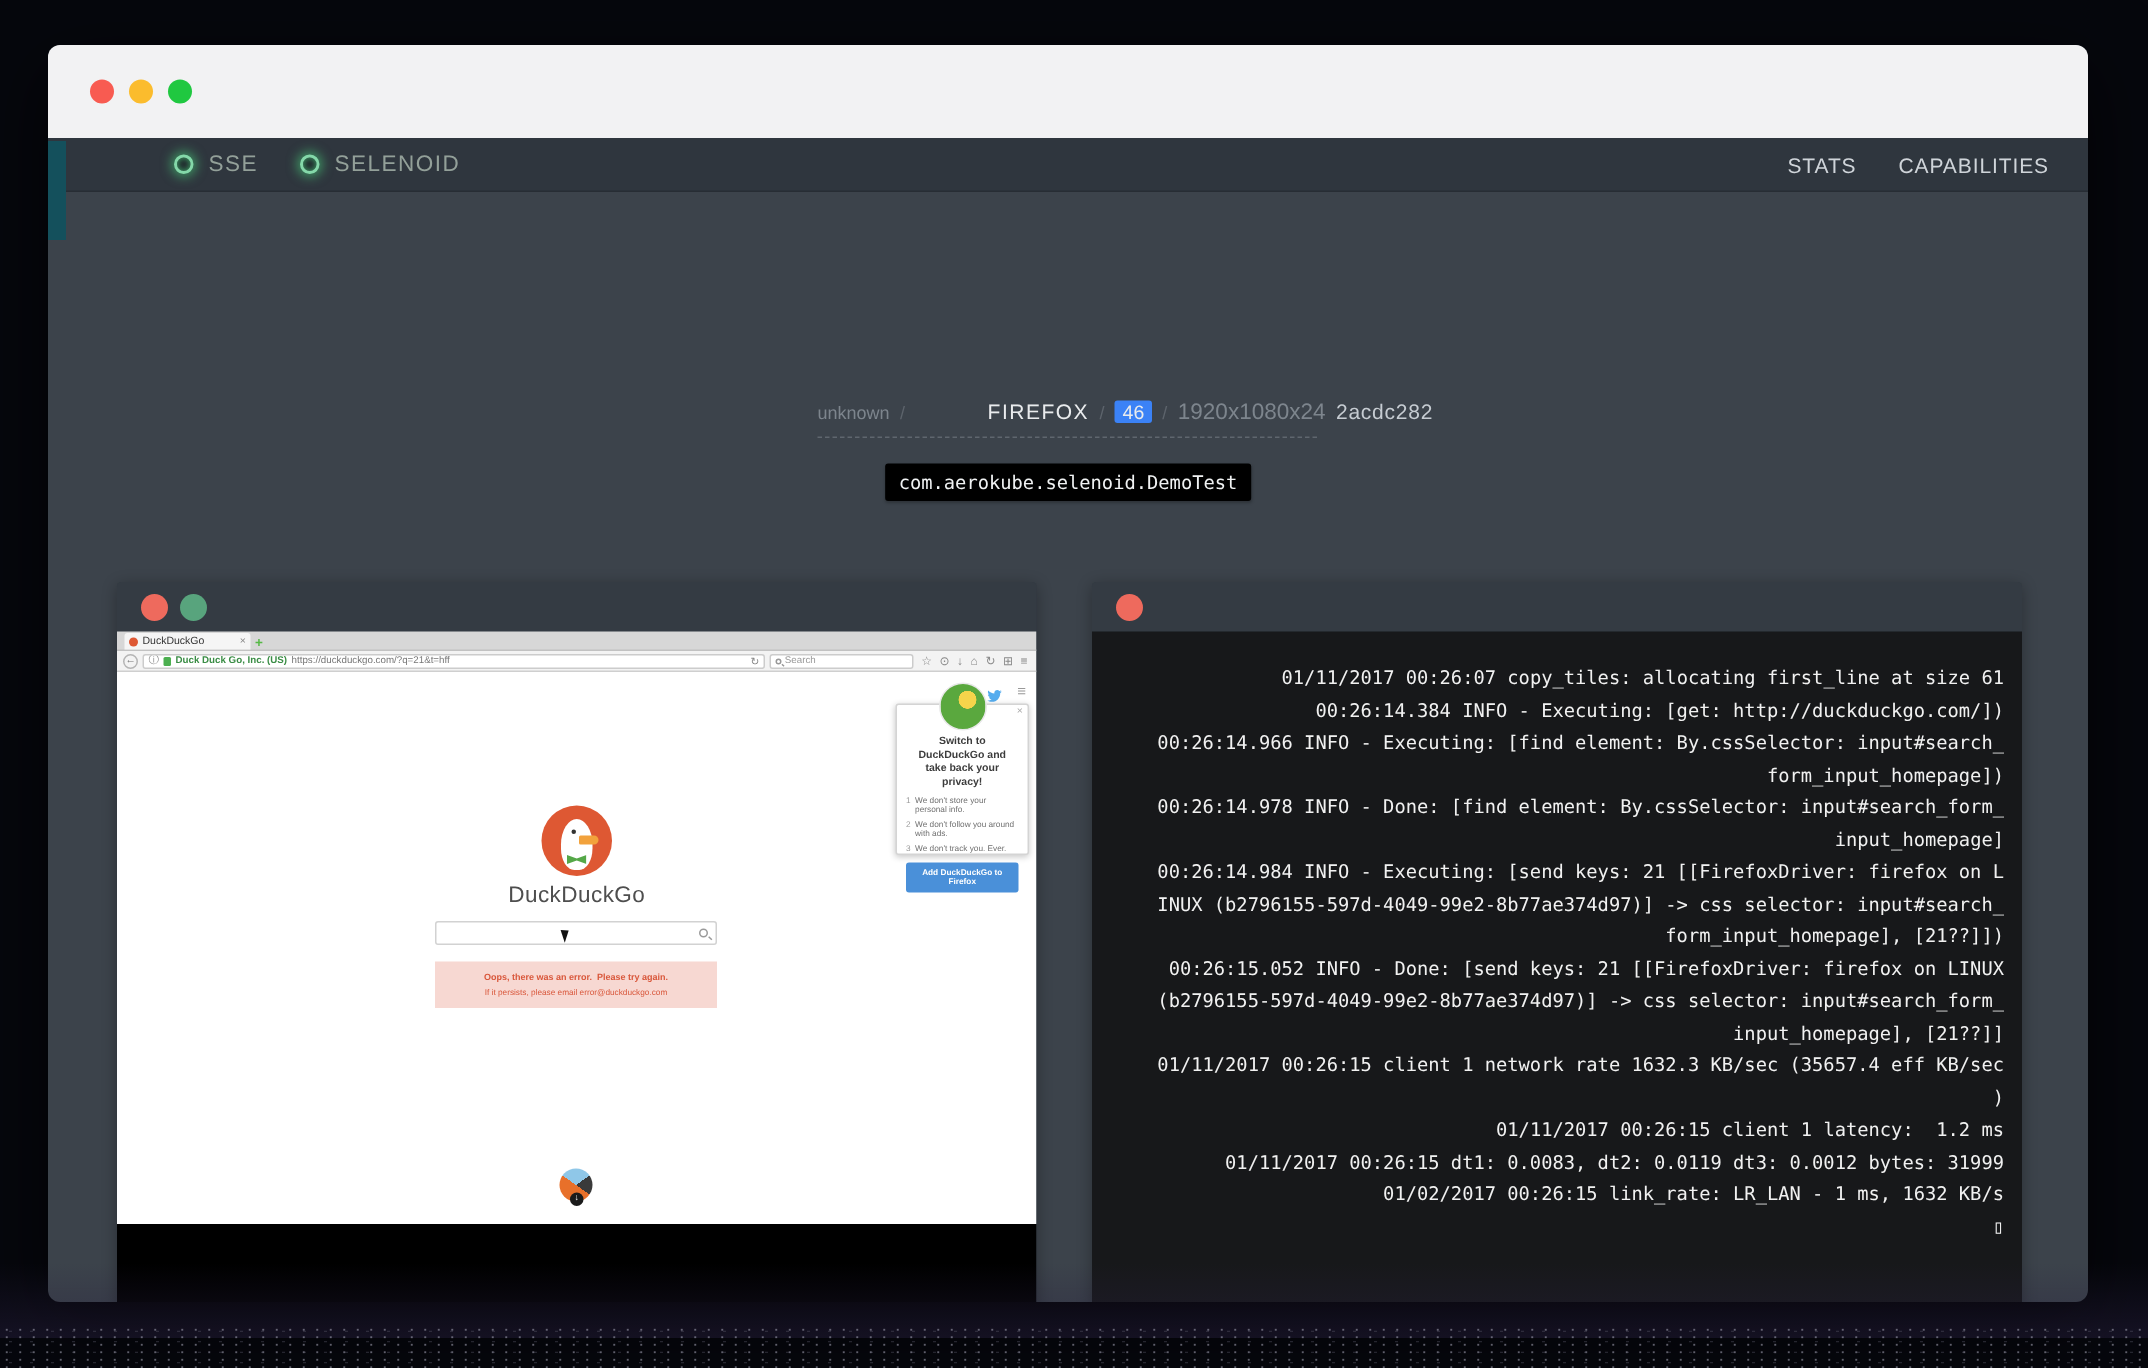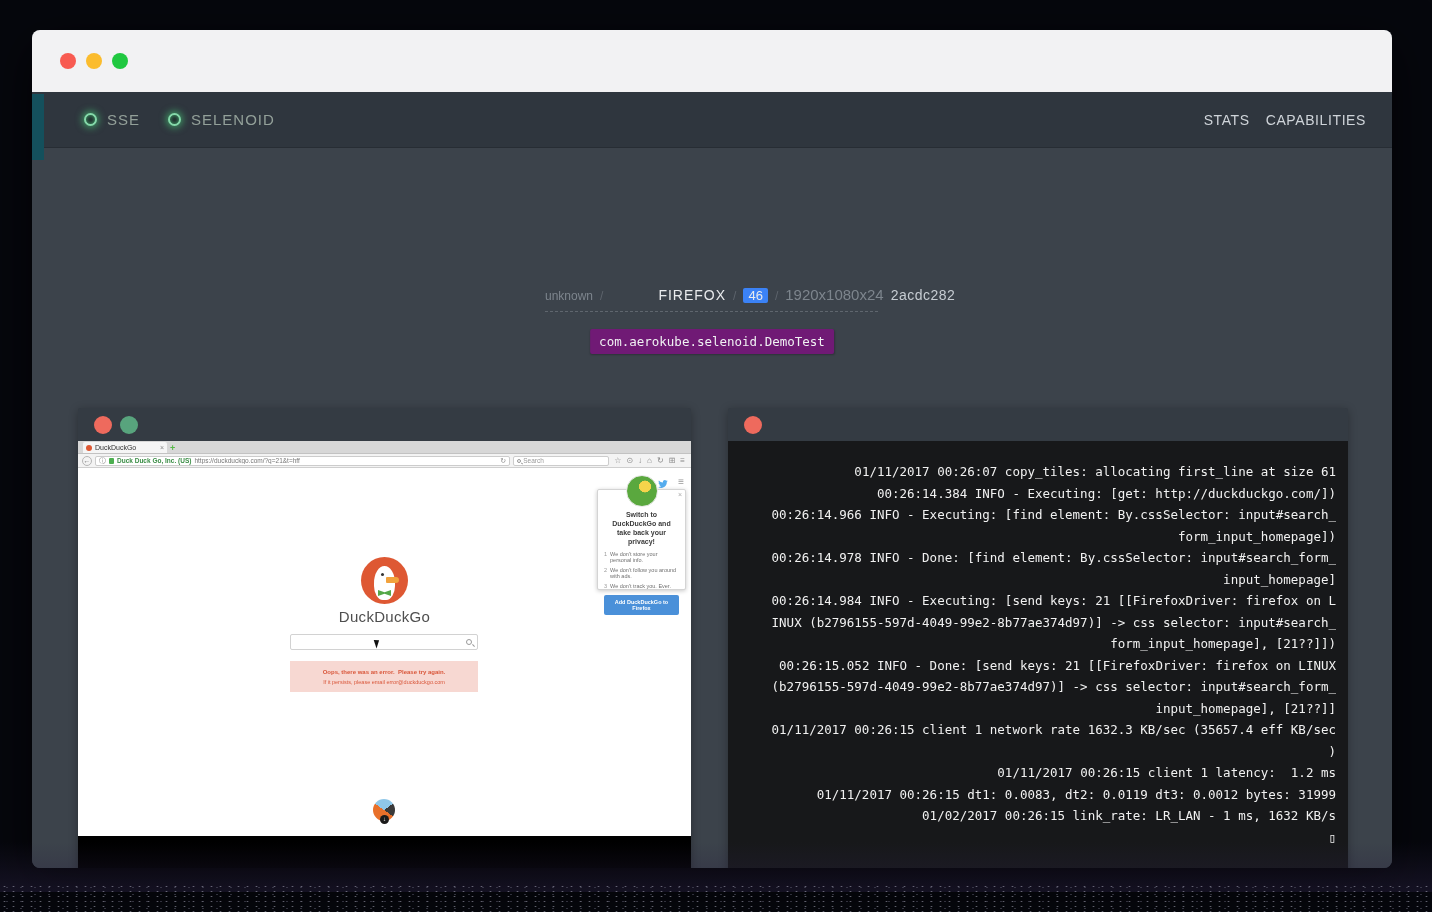--- a/index.html
+++ b/index.html
@@ -15,44 +15,44 @@
 
   
   .app-window { position:absolute; left:32px; top:30px; width:1360px; height:838px;
     background:#3c434b; border-radius:8px; overflow:hidden;
     box-shadow:0 14px 50px rgba(0,0,0,.7); }
 
   .titlebar { height:62px; background:#f2f2f3; display:flex; align-items:center; padding-left:28px; gap:10px; }
   .tl { width:16px; height:16px; border-radius:50%; display:inline-block; }
   .tl.red { background:#f85b51; } .tl.yellow { background:#fbbc2d; } .tl.green { background:#20c840; }
 
-  .navbar { height:56px; background:#2f363e; border-bottom:1px solid #272d34; display:flex; align-items:center; position:relative; }
+  .navbar { height:36px; background:#2f363e; border-bottom:1px solid #272d34; display:flex; align-items:center; position:relative;padding-left:32px; }
   .teal-strip { position:absolute; left:0; top:64px; width:12px; height:66px; background:#14505c; z-index:6; }
   .nav-items { margin-left:52px; display:flex; gap:28px; align-items:center; }
   .nav-item { display:flex; align-items:center; gap:10px; }
   .ring-icon { width:13px; height:13px; border-radius:50%; background:#20262c; border:2px solid #84d8a9;
     box-shadow:0 0 7px 2px rgba(74,222,128,.55), inset 0 0 4px rgba(74,222,128,.7); }
   .nav-label { color:#93a099; font-size:15px; letter-spacing:1px; }
-  .nav-links { margin-left:auto; margin-right:26px; display:flex; gap:16px; }
+  .nav-links { margin-left:auto; margin-right:26px; display:flex; gap:28px; }
   .nav-link { color:#cfd4d9; font-size:14px; letter-spacing:.6px; cursor:pointer; }
 
   .main { position:relative; height:731px; background:#3c434b; }
 
   
   .session-row { position:absolute; left:513px; top:138px; width:333px; display:flex; align-items:baseline; gap:7px;
     border-bottom:1px dashed #5f666e; padding-bottom:8px; }
   .s-quota { color:#7d858d; font-size:12px; }
   .s-sep { color:#5d646c; font-size:12px; }
   .s-browser { color:#e9ebed; font-size:14px; letter-spacing:1px;margin-left:48px; }
   .s-version { color:#e9ebed; font-size:13px; background:#3b82f6; padding:0 5px; border-radius:2px; }
   .s-res { color:#7d858d; font-size:15px; }
   .s-id { color:#c6ccd2; font-size:14px; margin-left:auto; letter-spacing:.5px; }
 
   .session-badge { position:absolute; left:50%; top:181px; transform:translateX(-50%);
-    background:#701a75; color:#f0f2f3; font-family:"DejaVu Sans Mono", monospace; font-size:12.5px;
+    background:#000000; color:#f0f2f3; font-family:"DejaVu Sans Mono", monospace; font-size:12.5px;
     padding:5px 9px; border-radius:2px; box-shadow:0 1px 2px rgba(0,0,0,.25); }
 
   .panels { position:absolute; left:46px; top:260px; display:flex; gap:37px; }
   .panel { background:#333a42; border-radius:3px; overflow:hidden; box-shadow:0 2px 10px rgba(0,0,0,.3); }
   .panel-header { height:33px; background:#343b43; display:flex; align-items:center; padding-left:16px; gap:8px; }
   .dot { width:18px; height:18px; border-radius:50%; }
   .dot.red { background:#ee6a5d; } .dot.grn { background:#58a47d; }
 
   
   .vnc-panel { width:613px; height:485px; }

